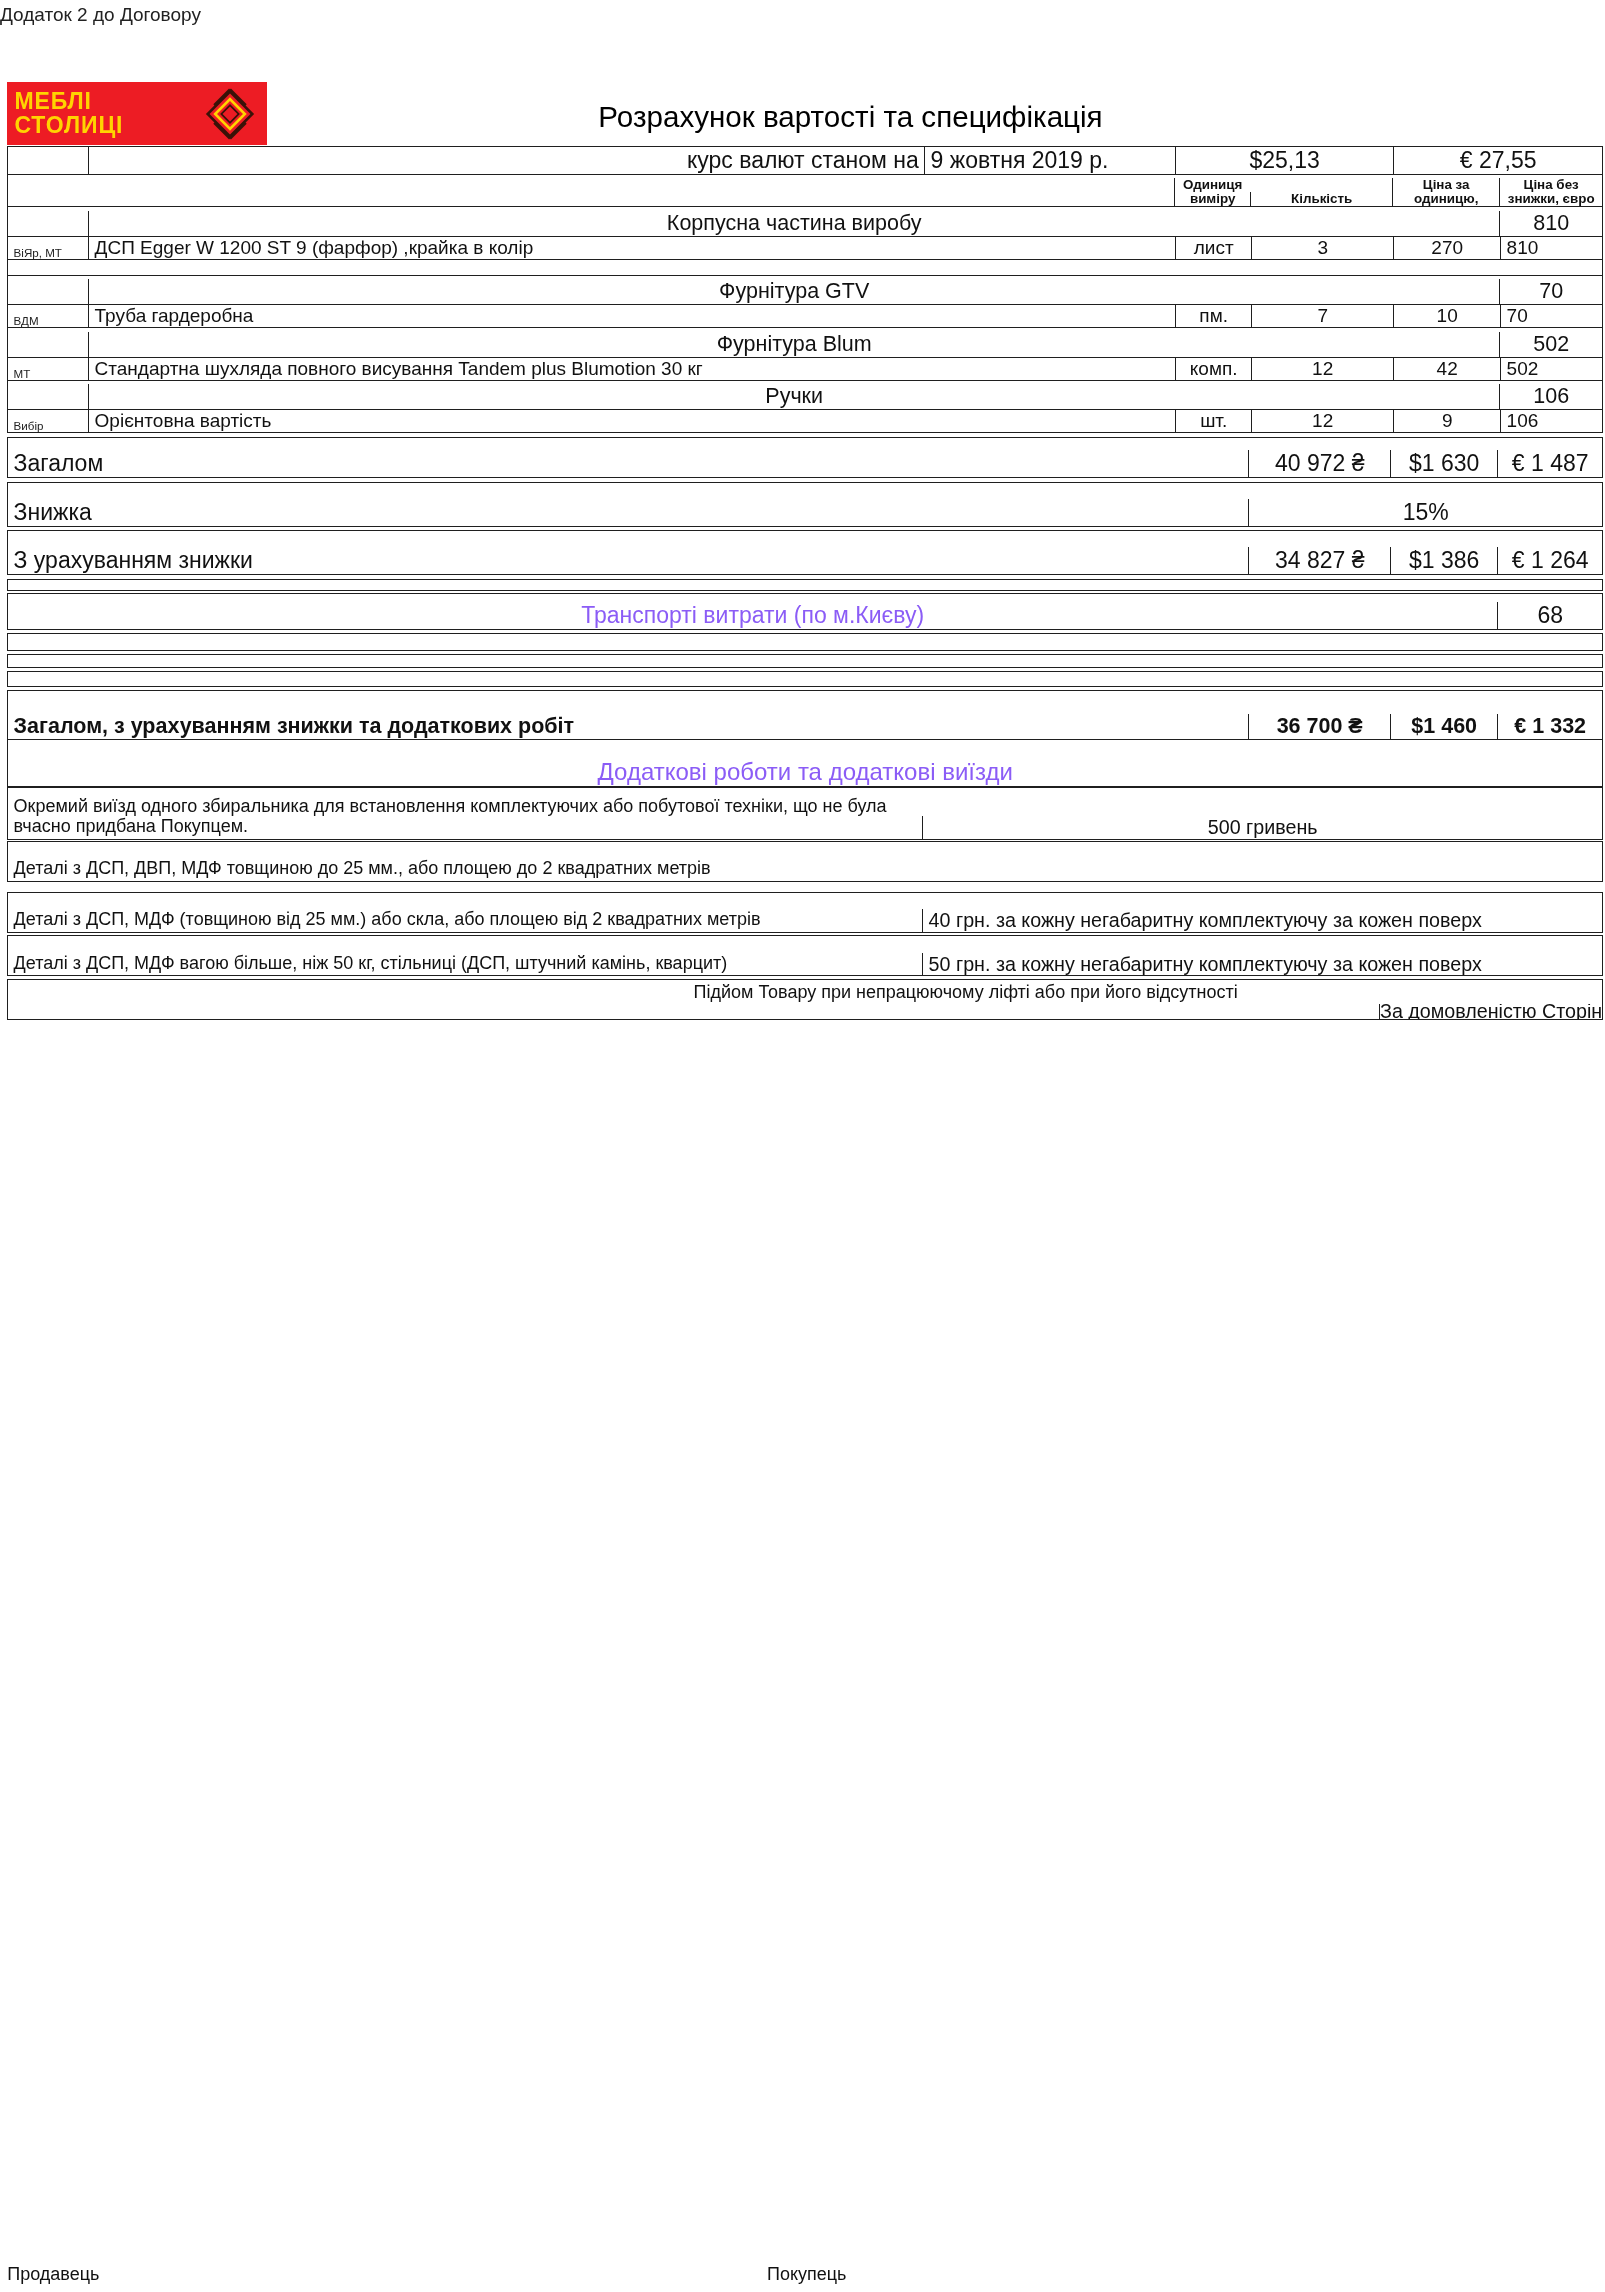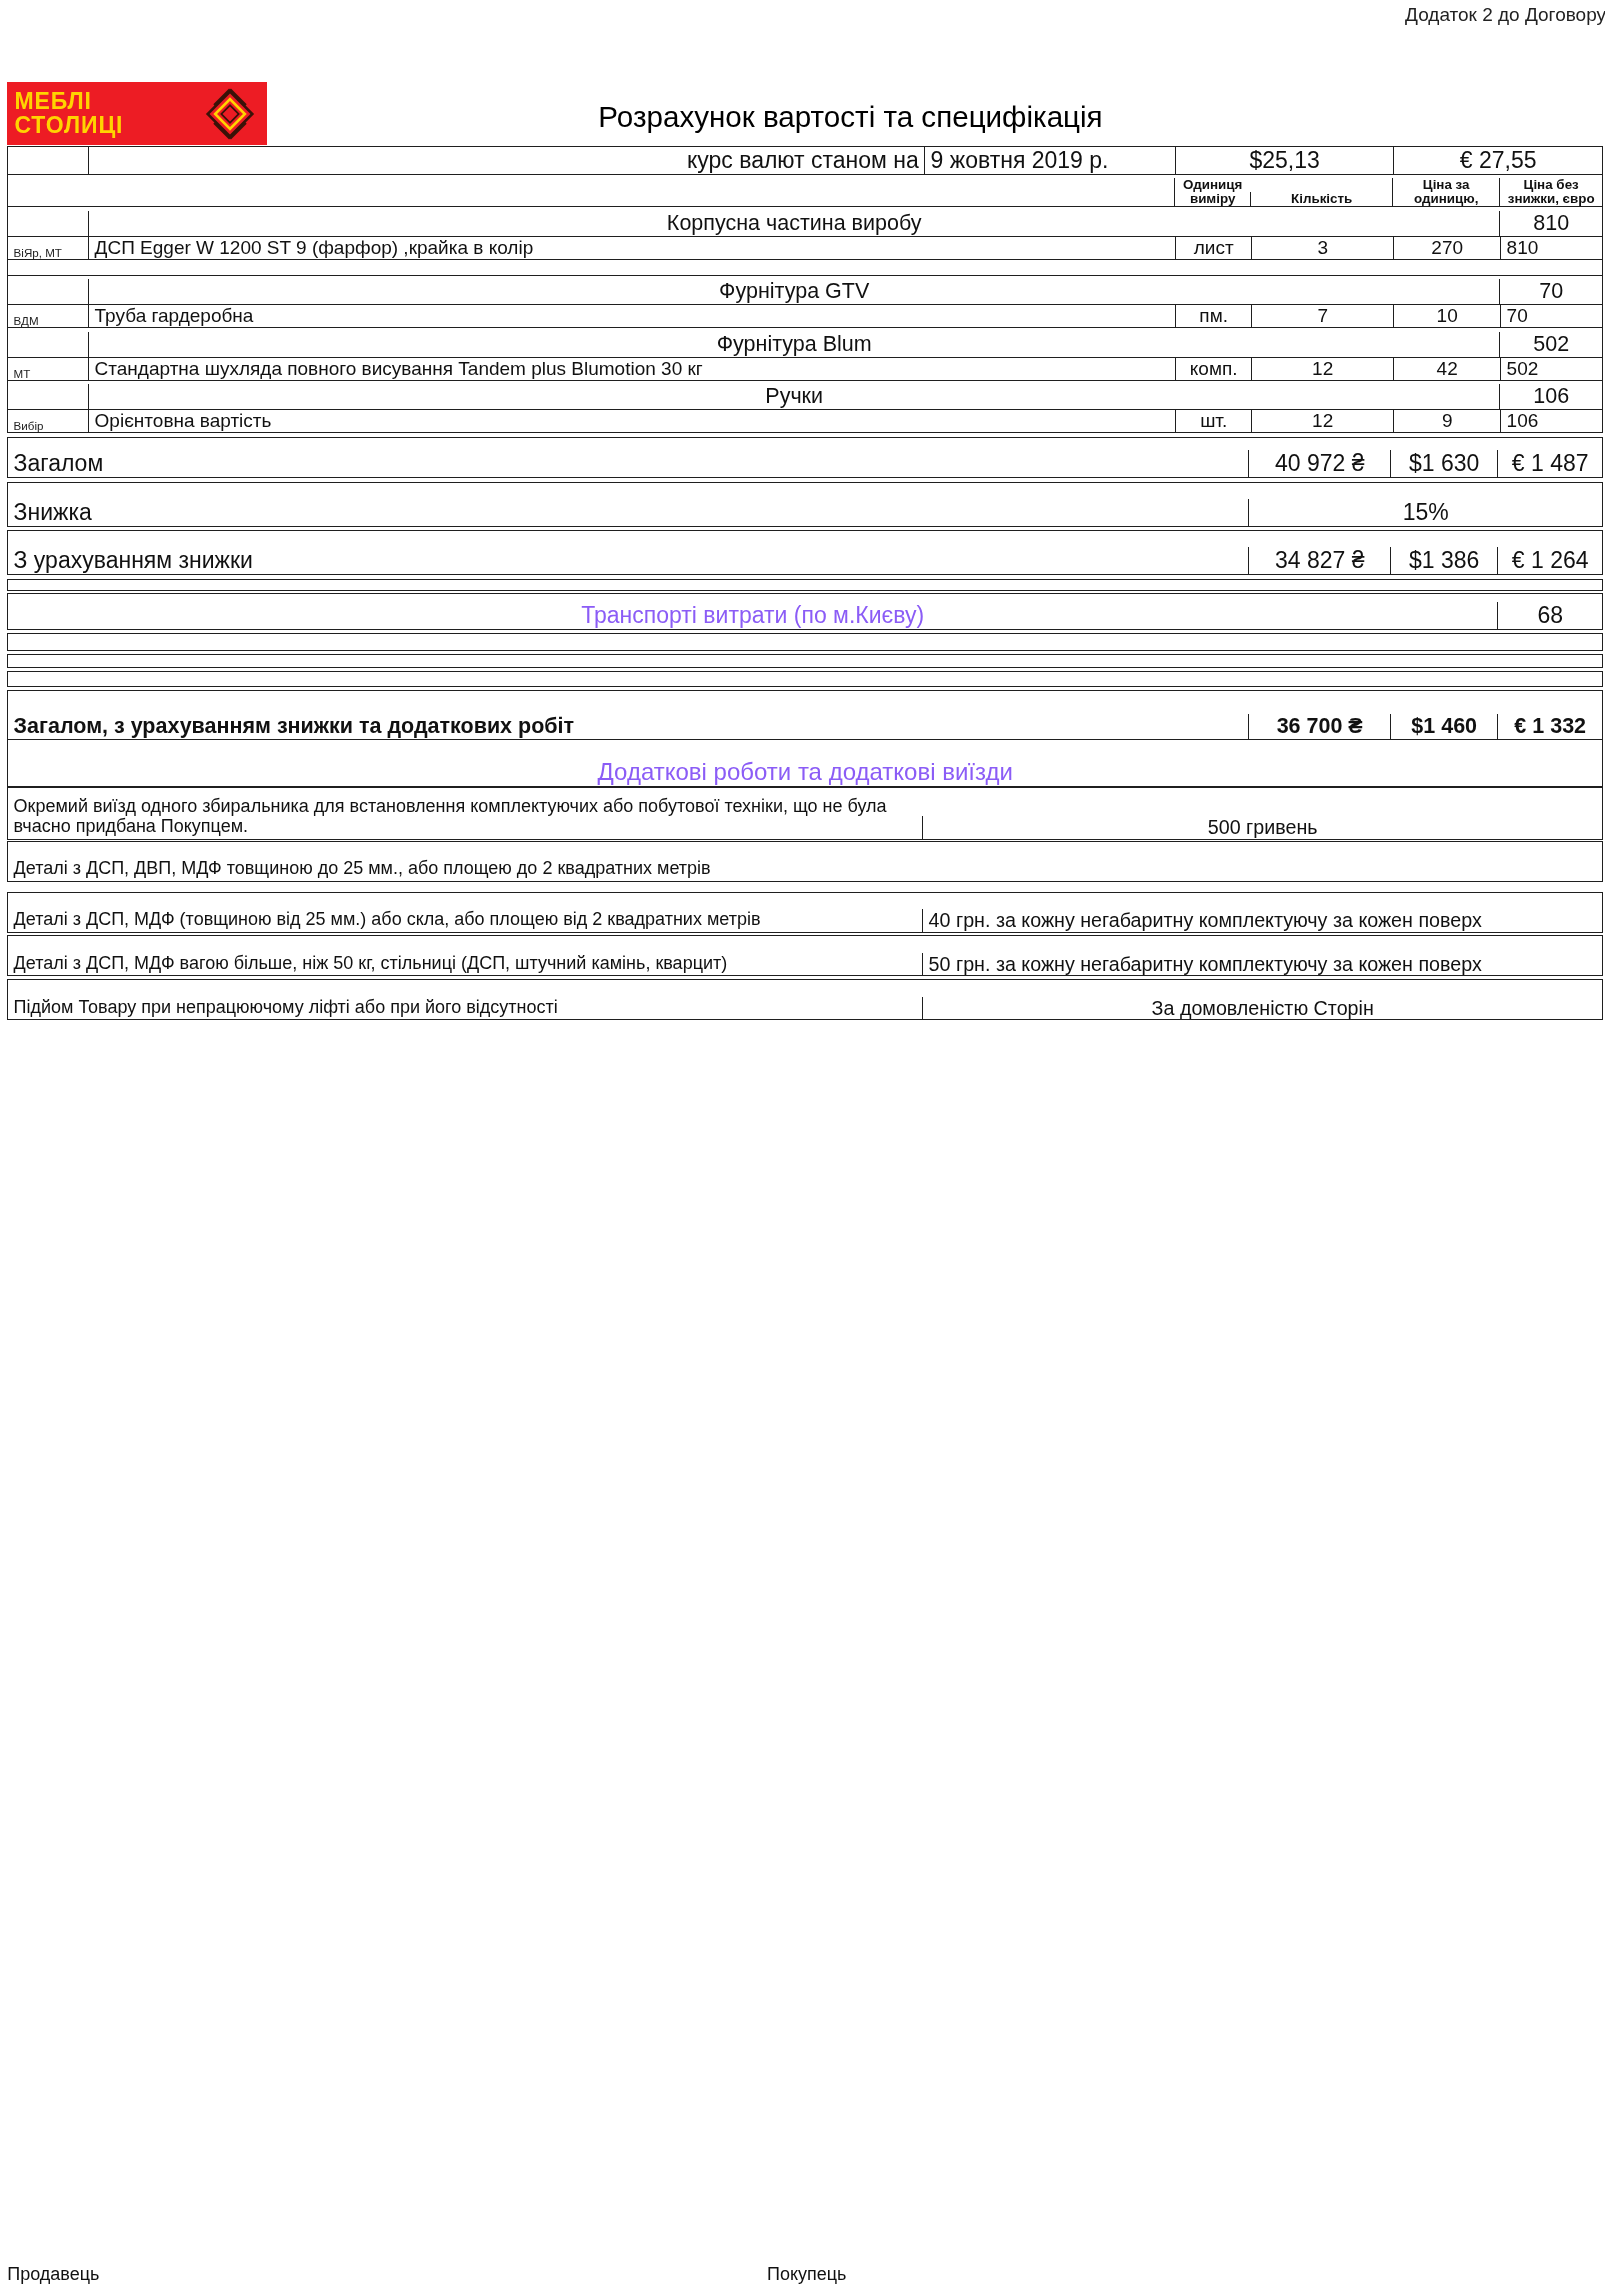--- a/index.html
+++ b/index.html
@@ -1,21 +1,21 @@
 <!DOCTYPE html>
 <html style="font-size:14.3px"><head>
 <meta charset="utf-8">
 <style>
   html,body{margin:0;padding:0;background:#fff;}
   .sheet{
     position:relative;width:1606px;height:2293px;background:#fff;
     font-family:"Liberation Sans","DejaVu Sans",sans-serif;color:#111;
     overflow:hidden;
   }
-  .top-note{position:absolute;top:3.6px;left:0;width:100%;text-align:right;font-size:19px;color:#222;}
+  .top-note{position:absolute;top:3.6px;left:0;width:100%;text-align:left;font-size:19px;color:#222;}
   
   .logo{position:absolute;left:7.2px;top:82px;width:260px;height:63px;background:#ed1c24;display:flex;align-items:center;justify-content:space-between;padding:1.8px 9px 1.8px 7.2px;box-sizing:border-box;}
   .logo-text{display:flex;flex-direction:column;line-height:1.02;}
   .logo-text span{color:#ffd400;font-weight:bold;font-size:23px;letter-spacing:0.9px;transform:scaleY(1.05);}
   .logo-diamond{width:56px;height:56px;flex:0 0 auto;}
   .doc-title{position:absolute;top:100px;left:376px;width:949px;text-align:center;font-size:29.6px;color:#000;}
   
   .tbl{position:absolute;left:7.2px;top:146px;width:1596px;}
   .blk{border:1.8px solid #1f1f1f;box-sizing:border-box;background:#fff;}
   .row{display:flex;align-items:flex-end;box-sizing:border-box;}
@@ -269,21 +269,21 @@
         <div class="c w-p2 pad">40 грн. за кожну негабаритну комплектуючу за кожен поверх</div>
       </div>
     </div>
     <div class="blk" style="margin-top:2.7px;">
       <div class="row r-add" style="height:39px;">
         <div class="c w-addl add-desc">Деталі з ДСП, МДФ вагою більше, ніж 50 кг, стільниці (ДСП, штучний камінь, кварцит)</div>
         <div class="c w-p2 pad">50 грн. за кожну негабаритну комплектуючу за кожен поверх</div>
       </div>
     </div>
     <div class="blk" style="margin-top:2.7px;">
-      <div class="row r-add" style="height:39px;">
+      <div class="row r-add" style="height:39px;flex-direction:column;">
         <div class="c w-addl add-desc">Підйом Товару при непрацюючому ліфті або при його відсутності</div>
         <div class="c w-p2 center">За домовленістю Сторін</div>
       </div>
     </div>
 
   </div>
 
   <div class="footer-label" style="left:7.2px;">Продавець</div>
   <div class="footer-label" style="left:767px;">Покупець</div>
 

